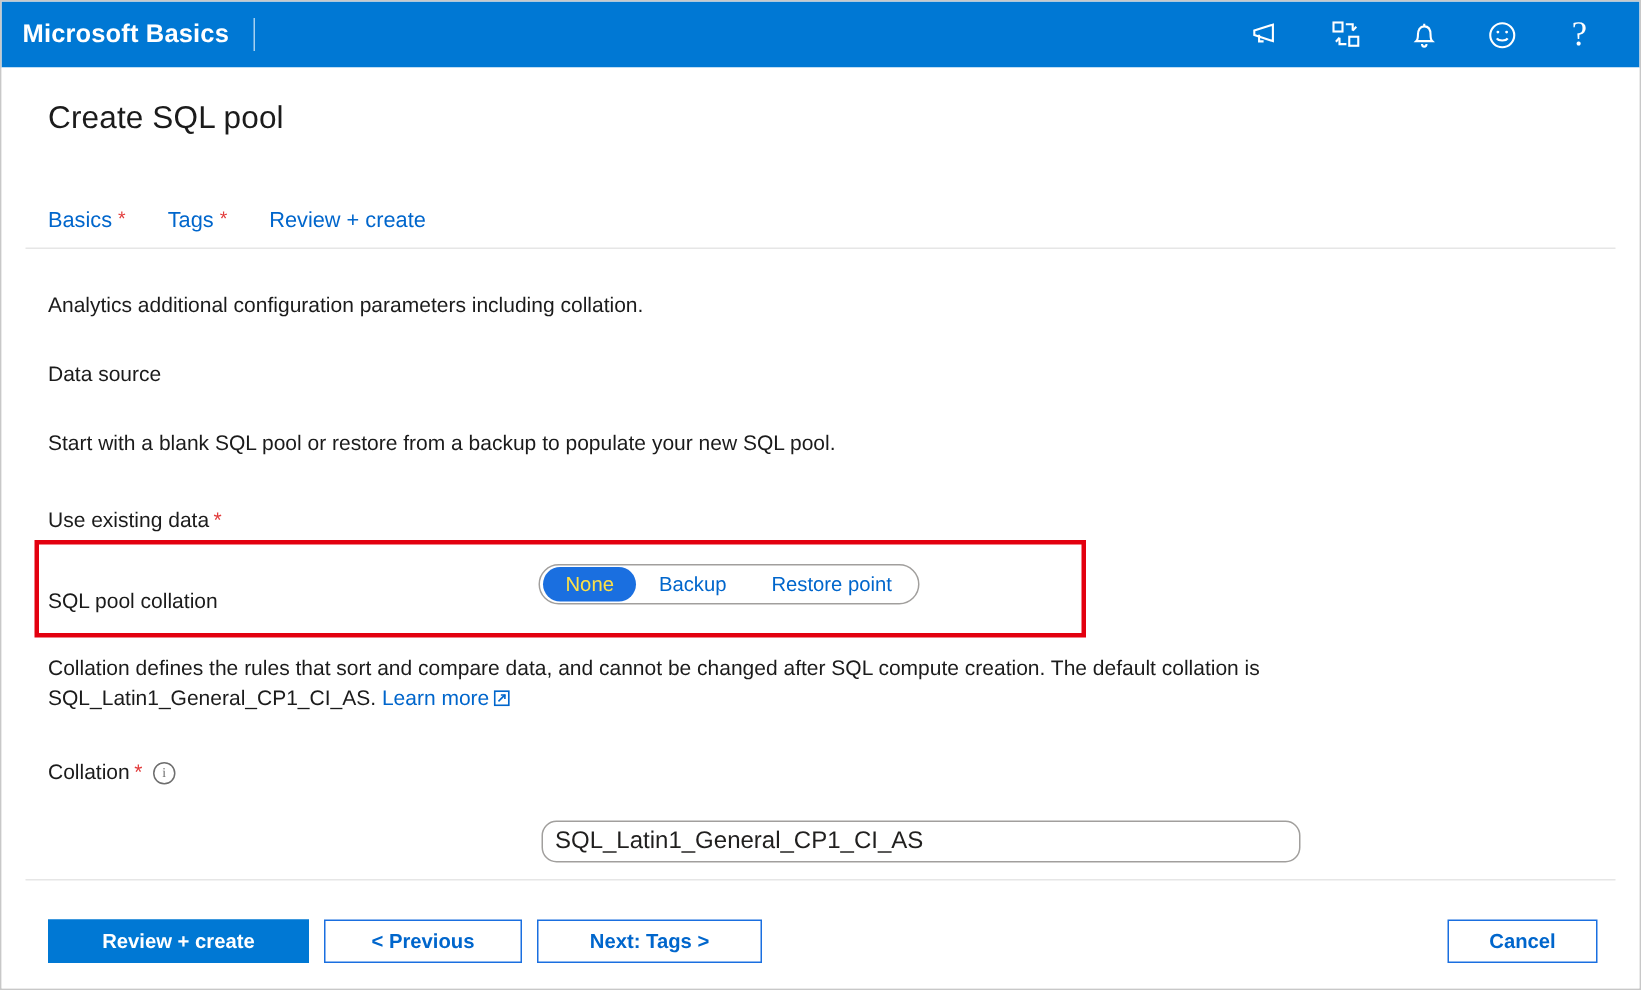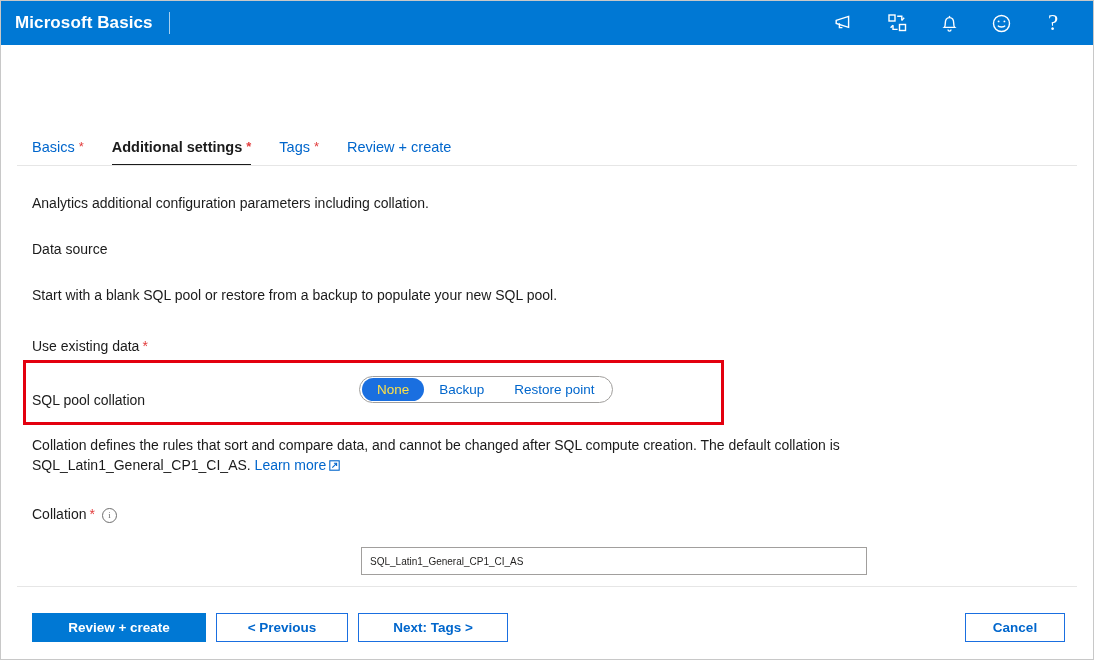--- a/index.html
+++ b/index.html
@@ -232,25 +232,25 @@
   .textbox {
     position: absolute;
     left: 360px;
     top: 502px;
     width: 506px;
     height: 28px;
     border: 1px solid #a19f9d;
     background: #ffffff;
     box-sizing: border-box;
     font-family: "Liberation Sans", sans-serif;
-    font-size: 10px;
+    font-size: 16px;
     color: #201f1e;
     padding: 0 8px;
     outline: none;
-    border-radius: 0;
+    border-radius: 10px;
   }
 
   
   .annot-box {
     position: absolute;
     left: 22px;
     top: 315px;
     width: 701px;
     height: 65px;
     border: 3px solid #e3000f;
@@ -337,27 +337,25 @@
           <circle cx="12.4" cy="7.4" r="0.95" fill="#ffffff" stroke="none"></circle>
           <path d="M5.9 11.6 C7 13.4 12 13.4 13.1 11.6"></path>
         </svg>
       </div>
       <div class="tb-icon help">?</div>
     </div>
   </div>
 
   <div class="blade">
 
+    <div class="page-title">Create SQL pool</div>
 
     <div class="tabs">
       <div class="tab">
         <span>Basics</span><span class="req">*</span>
-      </div>
-      <div class="tab active">
-        <span>Additional settings</span><span class="req">*</span>
       </div>
       <div class="tab">
         <span>Tags</span><span class="req">*</span>
       </div>
       <div class="tab">
         <span>Review + create</span>
       </div>
     </div>
     <div class="tabs-rule"></div>
 

